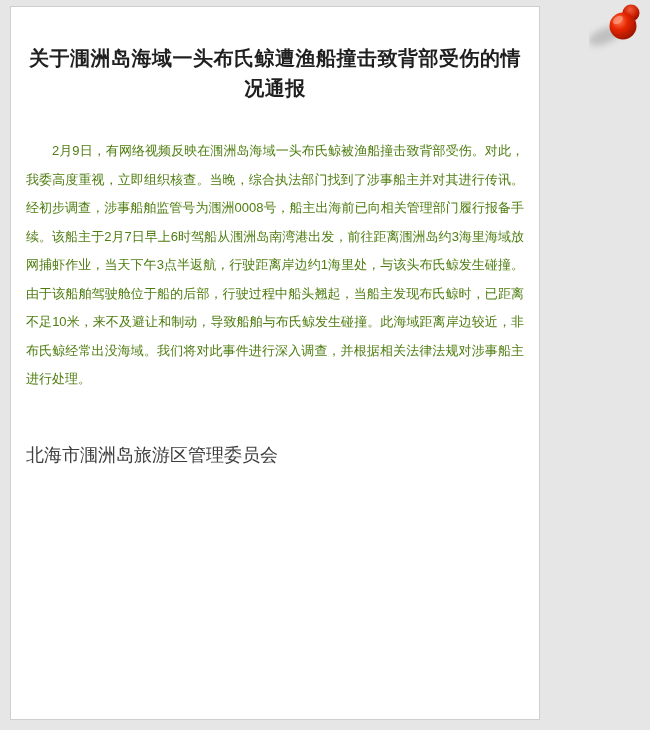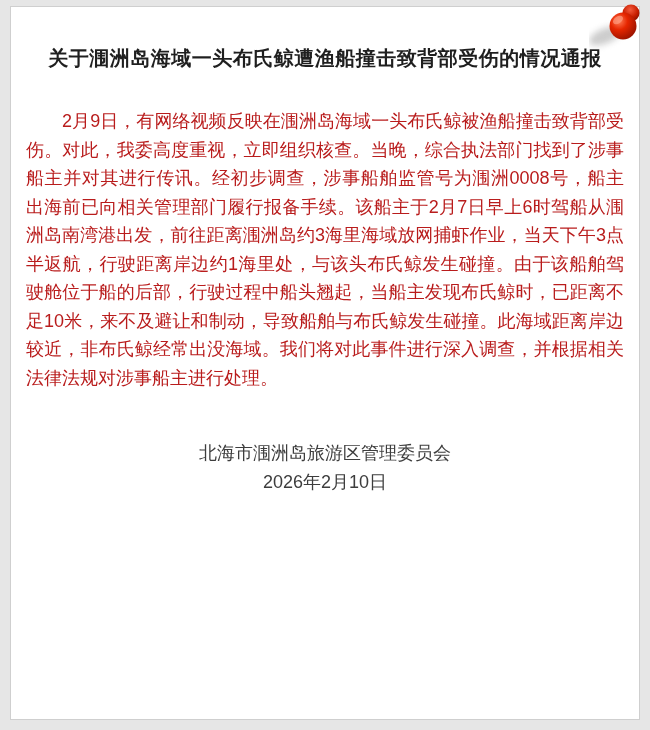--- a/index.html
+++ b/index.html
@@ -8,50 +8,50 @@
     height: 730px;
     background: #e6e6e6;
     overflow: hidden;
     position: relative;
     font-family: "Liberation Sans", sans-serif;
   }
   .sheet {
     position: absolute;
     left: 10px;
     top: 6px;
-    width: 630px;
+    width: 530px;
     height: 714px;
     box-sizing: border-box;
     background: #ffffff;
     border: 1px solid #cfcfcf;
   }
   .title {
     margin: 36px 14px 0 14px;
     text-align: center;
     font-size: 20px;
     line-height: 30px;
     font-weight: bold;
     color: #1f1f1f;
     letter-spacing: 0.5px;
   }
   .body-text {
     margin: 34px 15px 0 15px;
-    font-size: 18px;
+    font-size: 13px;
     line-height: 28.5px;
-    color: #b91c1c;
+    color: #4d7c0f;
     text-align: justify;
     text-justify: inter-ideograph;
   }
   .para {
     margin: 0;
     text-indent: 2em;
   }
   .signature {
     margin: 47px 15px 0 15px;
-    text-align: center;
+    text-align: left;
     font-size: 18px;
     line-height: 28.5px;
     color: #3d3d3d;
   }
   .pushpin {
     position: absolute;
     top: -6px;
     left: 578px;
     width: 68px;
     height: 56px;
@@ -86,16 +86,15 @@
   </svg>
 
   <h1 class="title">关于涠洲岛海域一头布氏鲸遭渔船撞击致背部受伤的情况通报</h1>
 
   <div class="body-text">
     <p class="para">2月9日，有网络视频反映在涠洲岛海域一头布氏鲸被渔船撞击致背部受伤。对此，我委高度重视，立即组织核查。当晚，综合执法部门找到了涉事船主并对其进行传讯。经初步调查，涉事船舶监管号为涠洲0008号，船主出海前已向相关管理部门履行报备手续。该船主于2月7日早上6时驾船从涠洲岛南湾港出发，前往距离涠洲岛约3海里海域放网捕虾作业，当天下午3点半返航，行驶距离岸边约1海里处，与该头布氏鲸发生碰撞。由于该船舶驾驶舱位于船的后部，行驶过程中船头翘起，当船主发现布氏鲸时，已距离不足10米，来不及避让和制动，导致船舶与布氏鲸发生碰撞。此海域距离岸边较近，非布氏鲸经常出没海域。我们将对此事件进行深入调查，并根据相关法律法规对涉事船主进行处理。</p>
   </div>
 
   <div class="signature">
     <div>北海市涠洲岛旅游区管理委员会</div>
-    <div>2026年2月10日</div>
   </div>
 
 </div>
 
 </body></html>

